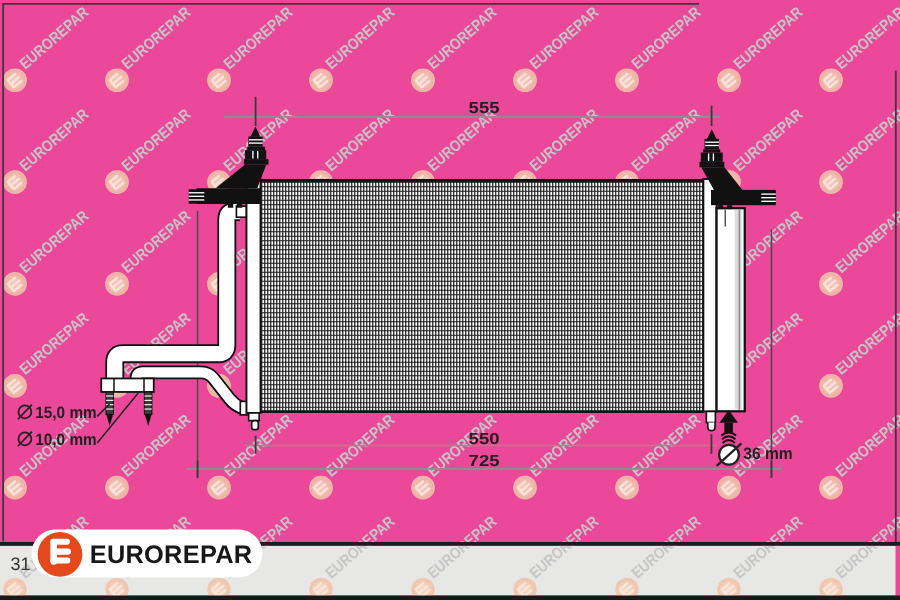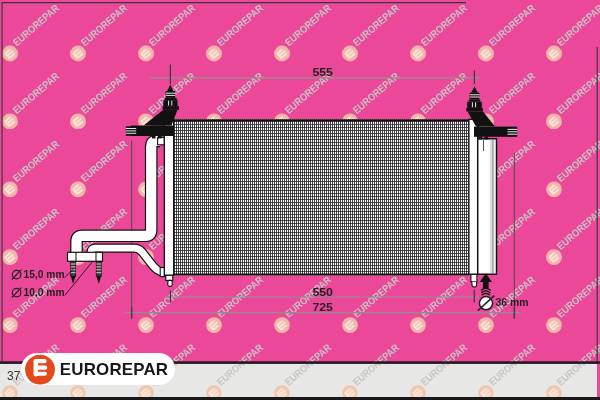--- a/index.html
+++ b/index.html
@@ -235,21 +235,21 @@
     <path d="M481.7,295.3 Q485.8,291.5 489.9,295.3"></path>
   </g>
 
   <circle cx="486" cy="303.2" r="6.6" fill="#fff" stroke="#222" stroke-width="1.5"></circle>
   <line x1="477.8" y1="310.6" x2="494.3" y2="295.6" stroke="#222" stroke-width="1.5"></line>
   <text opacity="0.99" x="495.5" y="306.3" font-size="11" font-weight="bold" fill="#1f1f1f" textLength="33" lengthAdjust="spacingAndGlyphs">36 mm</text>
 </svg>
 
 <div style="position:absolute;left:20.5px;top:352.9px;width:154px;height:32.4px;border-radius:16.2px;background:#fff;"></div>
 <div style="position:absolute;left:2px;top:369px;font-size:12px;color:#333;width:20px;text-align:left;">
-  <span style="position:absolute;left:5px;top:0px;">37</span>
+  <span style="position:absolute;left:5px;top:0px;">31</span>
 </div>
 <svg width="600" height="400" viewBox="0 0 600 400">
   <circle cx="40" cy="369.6" r="14.9" fill="#e4491c"></circle>
   <g fill="#fff">
     <rect x="33.6" y="359.1" width="4.4" height="17.4" rx="2.2"></rect>
     <rect x="33.6" y="359.1" width="13" height="4.1" rx="2"></rect>
     <rect x="33.6" y="365.6" width="13.7" height="4.2" rx="2.1"></rect>
     <rect x="33.6" y="371.7" width="13.3" height="4" rx="2"></rect>
   </g>
   <text opacity="0.99" x="59.8" y="375.2" font-size="16.9" font-weight="bold" fill="#161616" letter-spacing="0.2">EUROREPAR</text>

